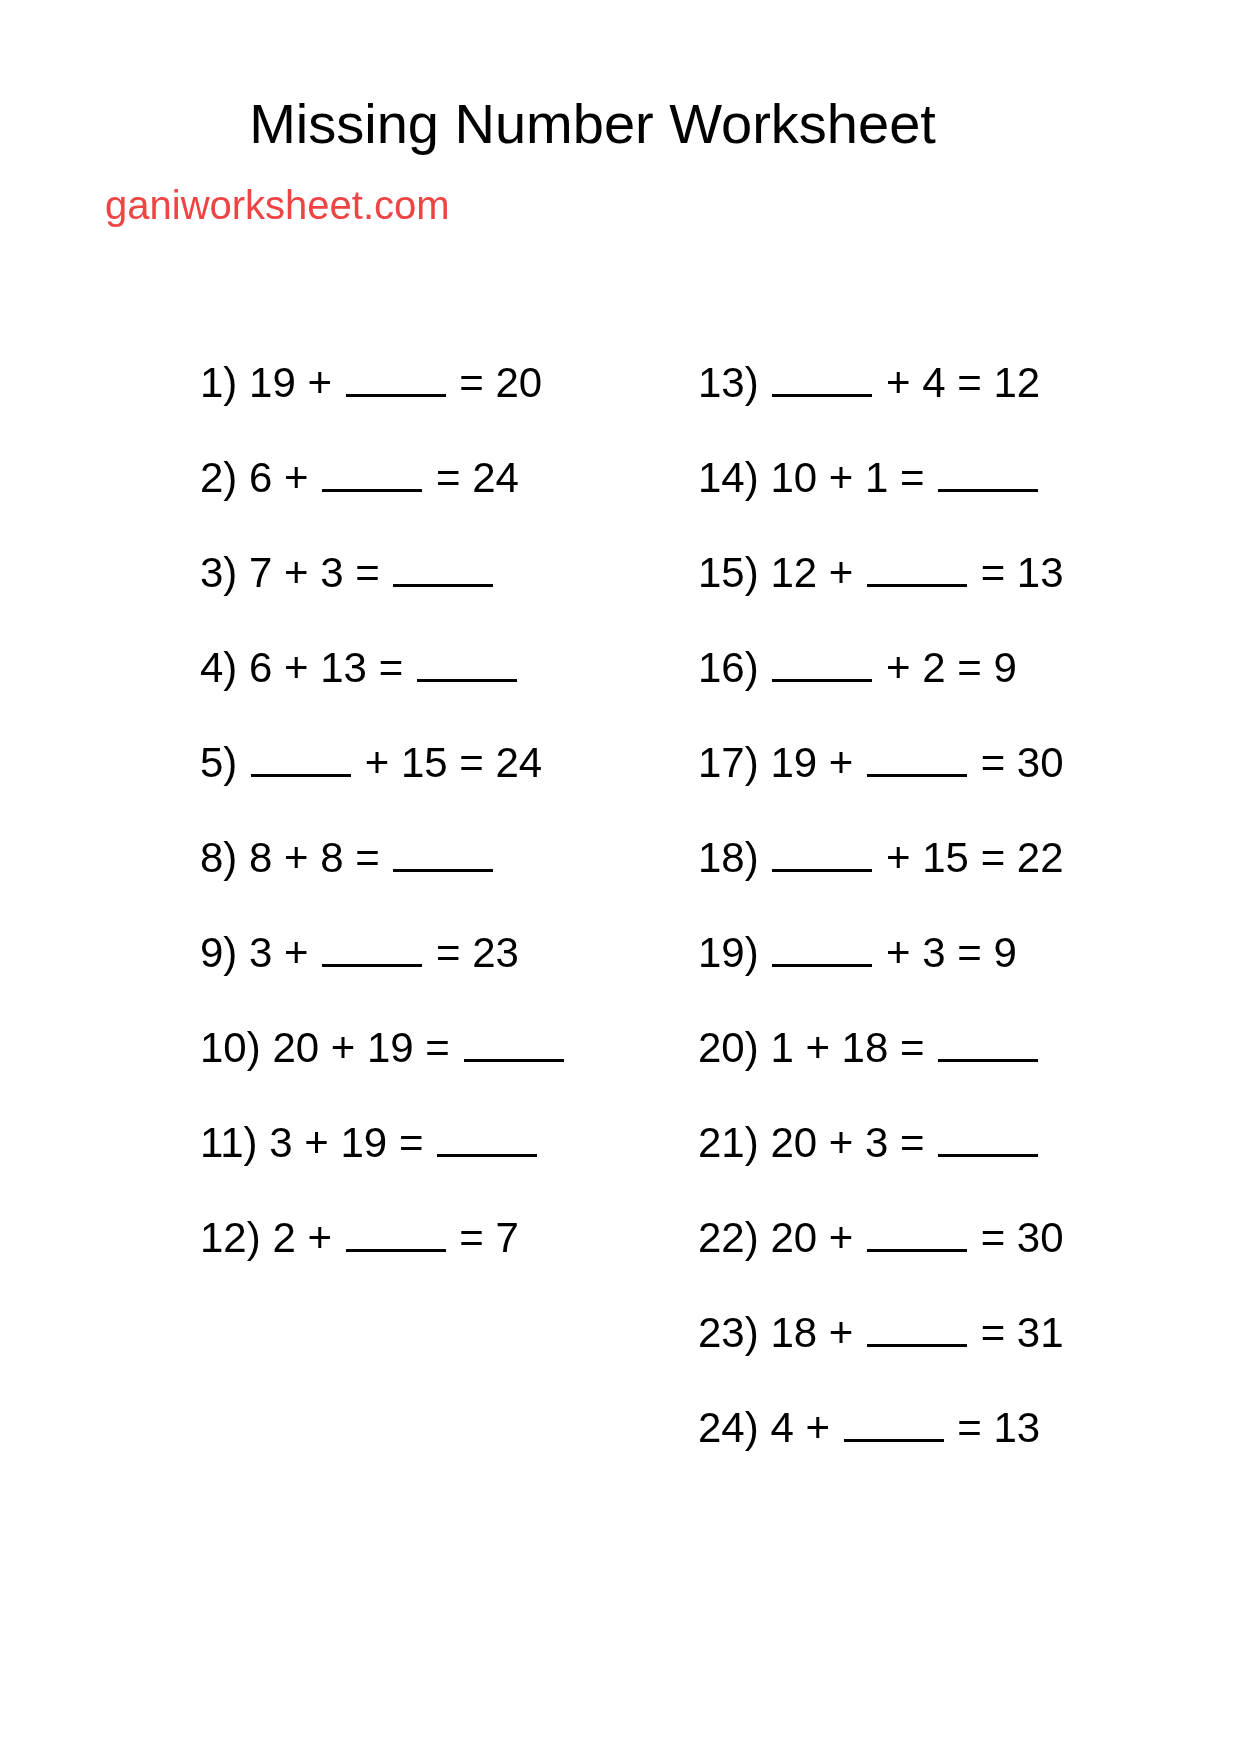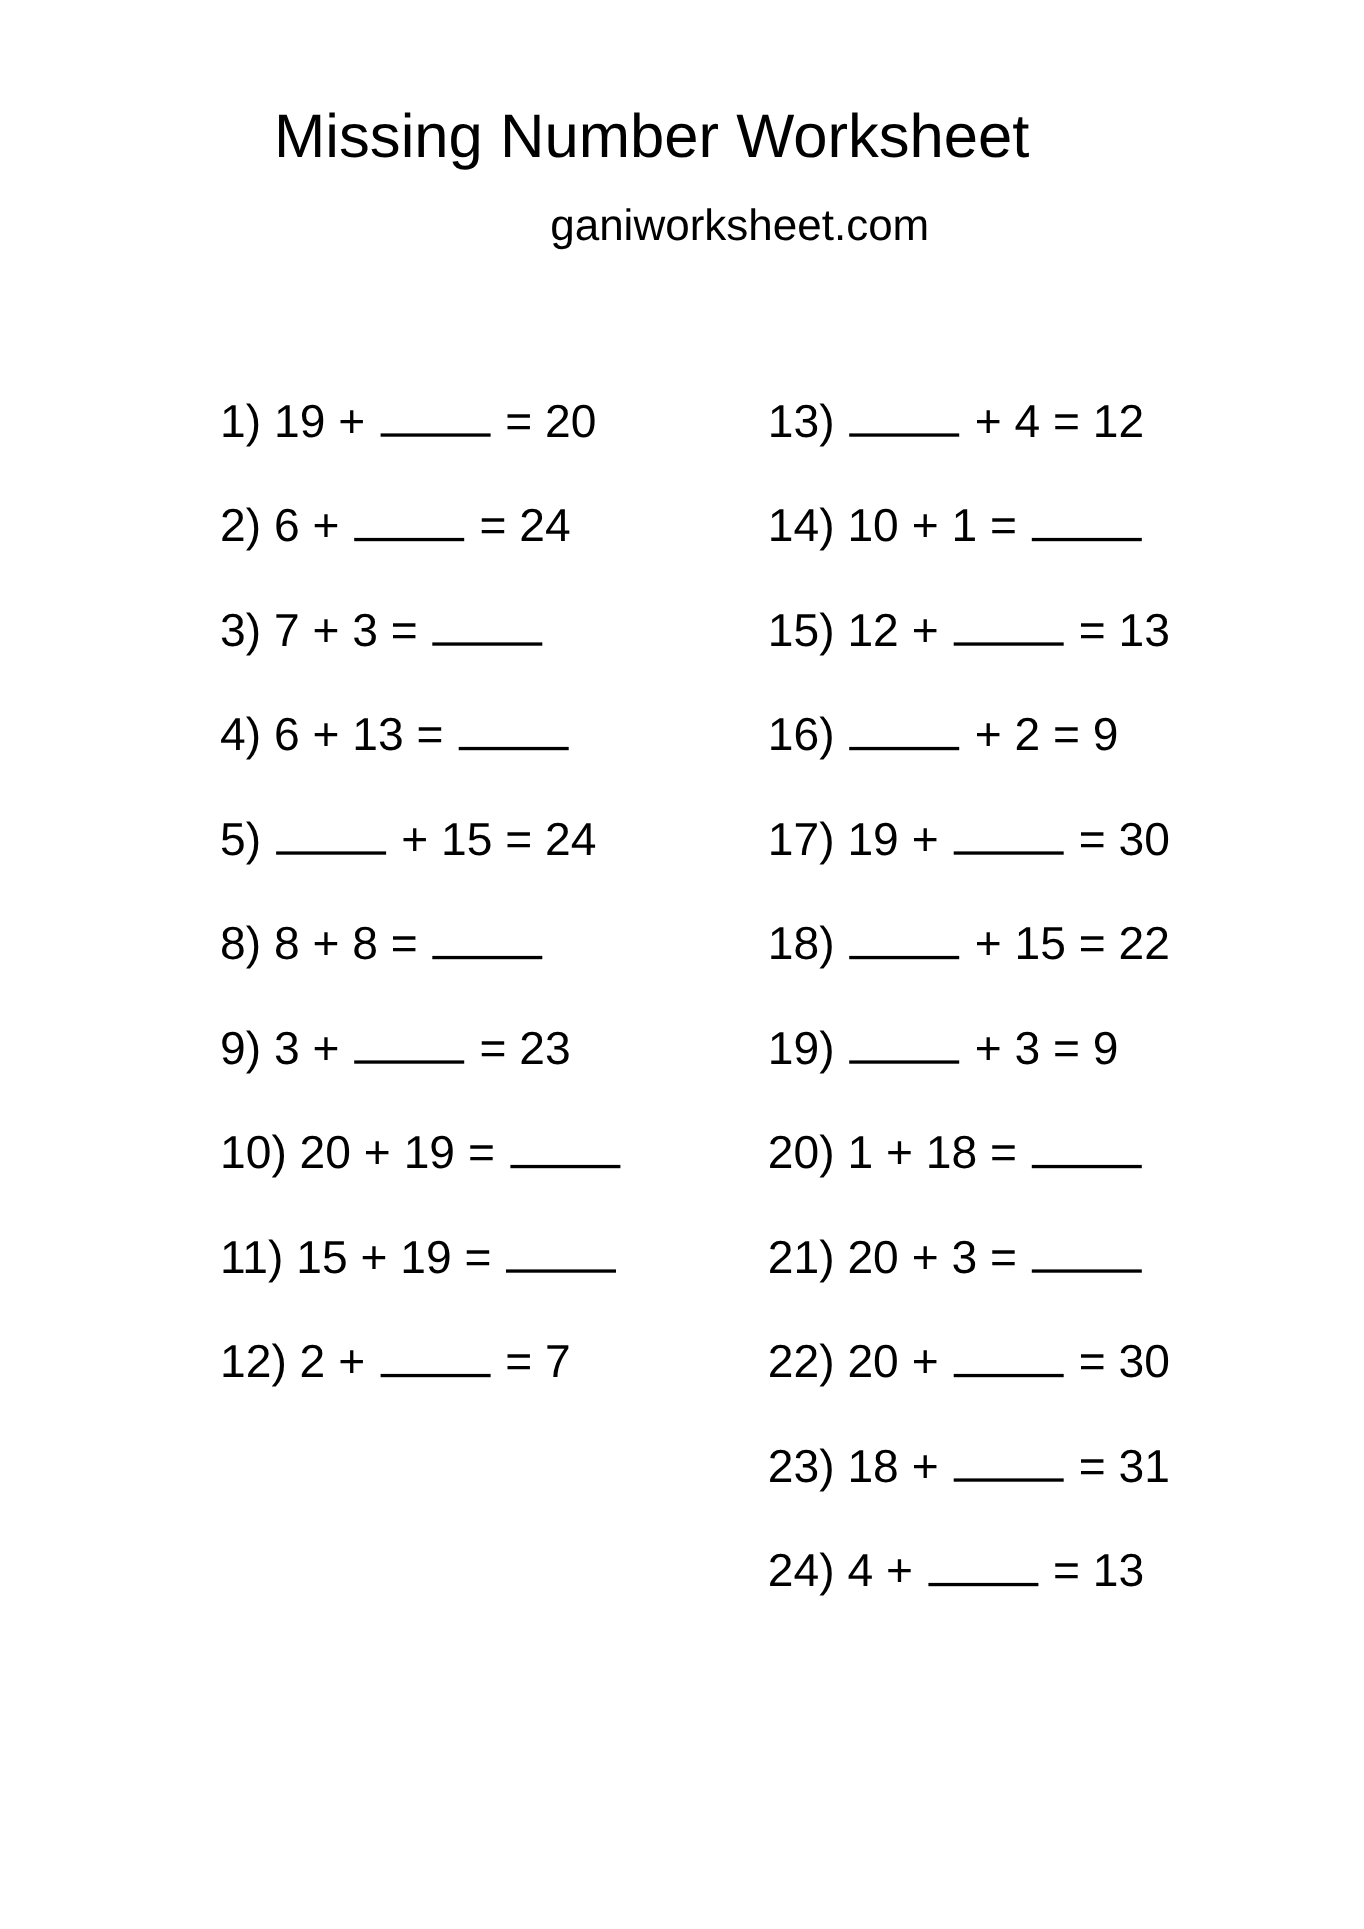--- a/index.html
+++ b/index.html
@@ -1,21 +1,21 @@
 <!DOCTYPE html>
 <html><head>
 <meta charset="utf-8">
 <style>
   html, body { margin: 0; padding: 0; background: #ffffff; }
   body { width: 1240px; height: 1754px; position: relative; overflow: hidden;
          font-family: "Liberation Sans", sans-serif; color: #000000; }
   .title { position: absolute; left: 0; width: 1080px; top: 96px; text-align: center;
            font-size: 56px; line-height: 1; padding-left: 105px; box-sizing: border-box; }
-  .subtitle { position: absolute; left: 0; width: 1240px; top: 185px; text-align: center;
-              font-size: 40px; line-height: 1; color: #000000; padding-left: 105px; box-sizing: border-box; }
+  .subtitle { position: absolute; left: 0; width: 1240px; top: 185px; text-align: left;
+              font-size: 40px; line-height: 1; color: #ef4444; padding-left: 105px; box-sizing: border-box; }
   .col { position: absolute; top: 350px; }
   .col.left { left: 200px; }
   .col.right { left: 698px; }
   .problem { height: 95px; font-size: 42px; line-height: 50px; white-space: pre; }
   .blank { display: inline-block; width: 100px; border-bottom: 3px solid #000; height: 44px; vertical-align: baseline; margin: 0 2px; }
 </style>
 </head>
 <body>
 
 <div class="title">Missing Number Worksheet</div>
@@ -23,21 +23,21 @@
 
 <div class="col left">
     <div class="problem"><span>1)</span> <span>19 +</span> <span class="blank"></span> <span>= 20</span></div>
     <div class="problem"><span>2)</span> <span>6 +</span> <span class="blank"></span> <span>= 24</span></div>
     <div class="problem"><span>3)</span> <span>7 + 3 =</span> <span class="blank"></span></div>
     <div class="problem"><span>4)</span> <span>6 + 13 =</span> <span class="blank"></span></div>
     <div class="problem"><span>5)</span> <span class="blank"></span> <span>+ 15 = 24</span></div>
     <div class="problem"><span>8)</span> <span>8 + 8 =</span> <span class="blank"></span></div>
     <div class="problem"><span>9)</span> <span>3 +</span> <span class="blank"></span> <span>= 23</span></div>
     <div class="problem"><span>10)</span> <span>20 + 19 =</span> <span class="blank"></span></div>
-    <div class="problem"><span>11)</span> <span>15 + 19 =</span> <span class="blank"></span></div>
+    <div class="problem"><span>11)</span> <span>3 + 19 =</span> <span class="blank"></span></div>
     <div class="problem"><span>12)</span> <span>2 +</span> <span class="blank"></span> <span>= 7</span></div>
   </div>
 <div class="col right">
     <div class="problem"><span>13)</span> <span class="blank"></span> <span>+ 4 = 12</span></div>
     <div class="problem"><span>14)</span> <span>10 + 1 =</span> <span class="blank"></span></div>
     <div class="problem"><span>15)</span> <span>12 +</span> <span class="blank"></span> <span>= 13</span></div>
     <div class="problem"><span>16)</span> <span class="blank"></span> <span>+ 2 = 9</span></div>
     <div class="problem"><span>17)</span> <span>19 +</span> <span class="blank"></span> <span>= 30</span></div>
     <div class="problem"><span>18)</span> <span class="blank"></span> <span>+ 15 = 22</span></div>
     <div class="problem"><span>19)</span> <span class="blank"></span> <span>+ 3 = 9</span></div>

